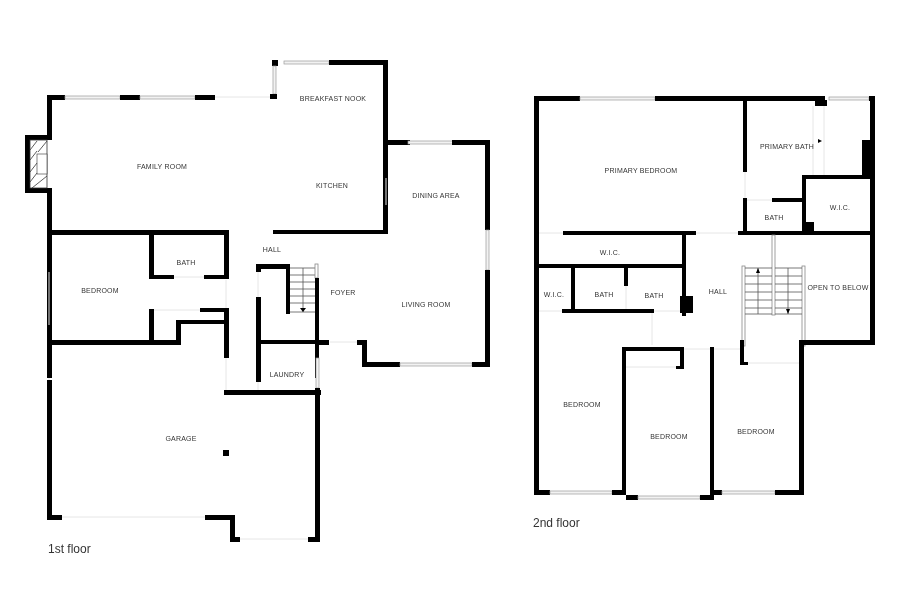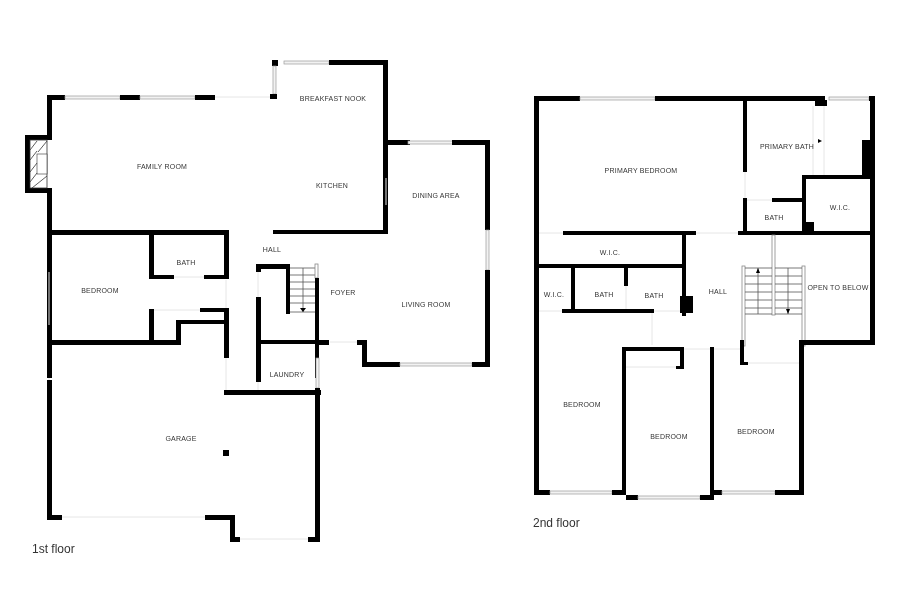--- a/index.html
+++ b/index.html
@@ -245,14 +245,14 @@
   <div class="lbl" style="left:554px;top:294px">W.I.C.</div>
   <div class="lbl" style="left:604px;top:294px">BATH</div>
   <div class="lbl" style="left:654px;top:295px">BATH</div>
   <div class="lbl" style="left:718px;top:291px">HALL</div>
   <div class="lbl" style="left:838px;top:287px">OPEN TO BELOW</div>
   <div class="lbl" style="left:582px;top:404px">BEDROOM</div>
   <div class="lbl" style="left:669px;top:436px">BEDROOM</div>
   <div class="lbl" style="left:756px;top:431px">BEDROOM</div>
 </div>
 
-<div class="floor-lbl" style="left:32px;top:542px">1st floor</div>
+<div class="floor-lbl" style="left:48px;top:542px">1st floor</div>
 <div class="floor-lbl" style="left:533px;top:516px">2nd floor</div>
 
 </body></html>

